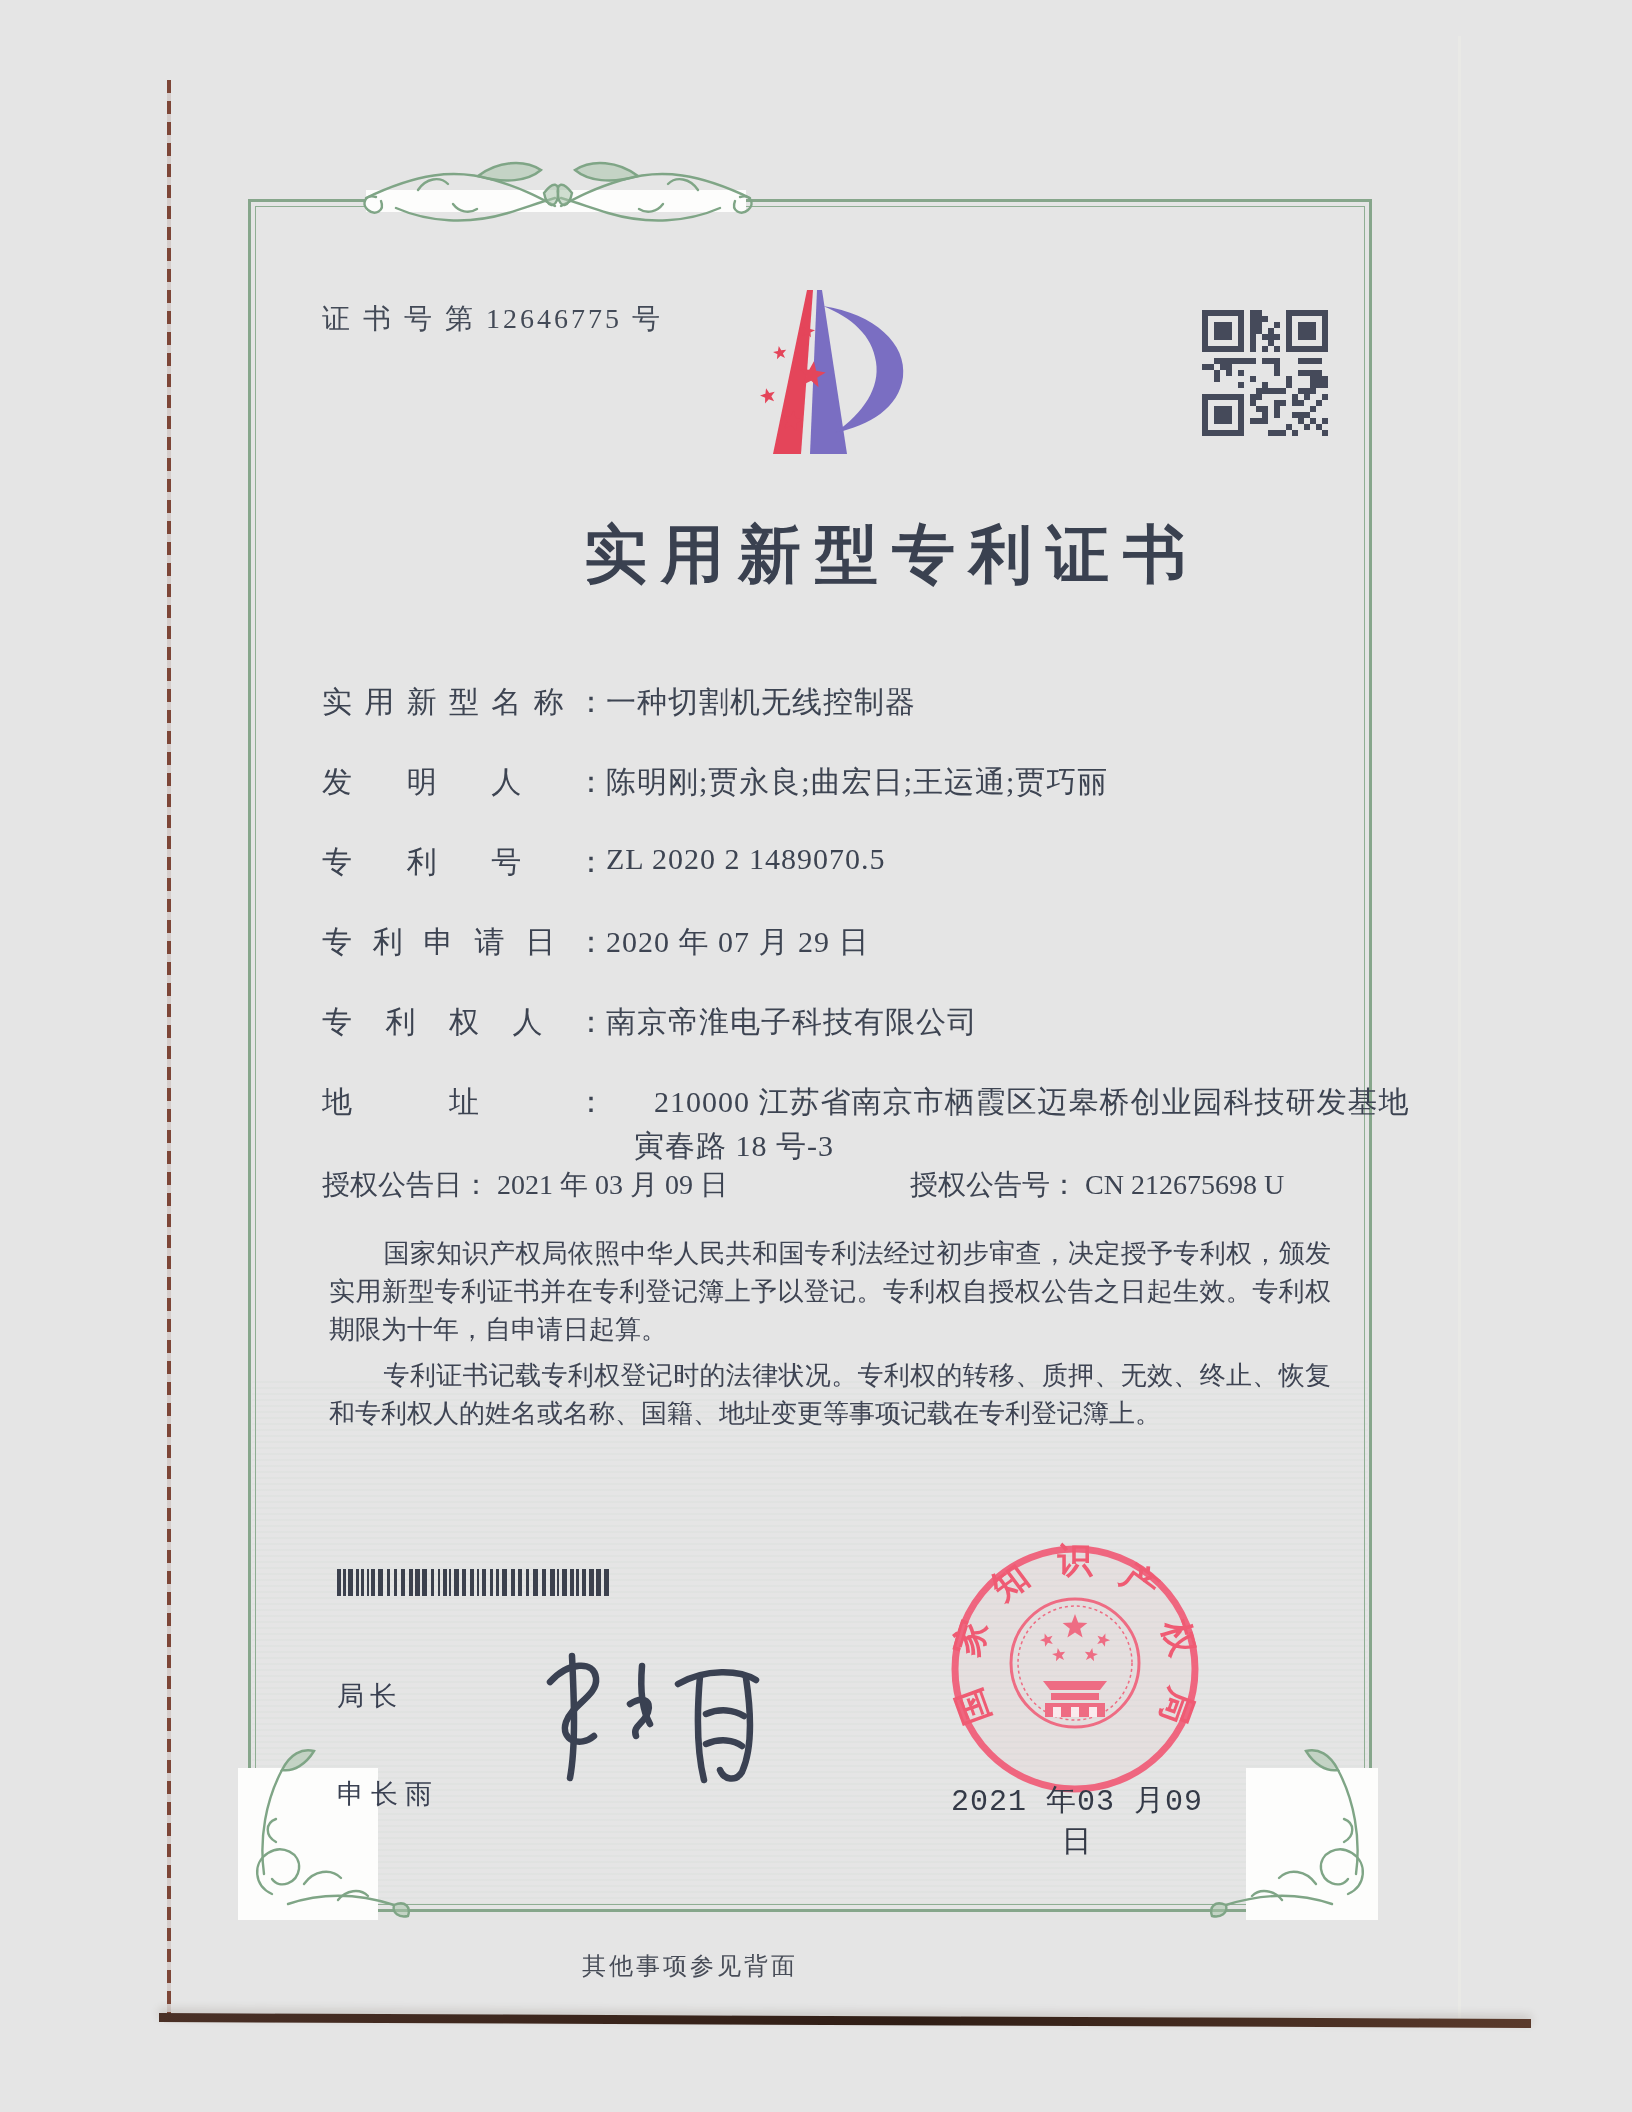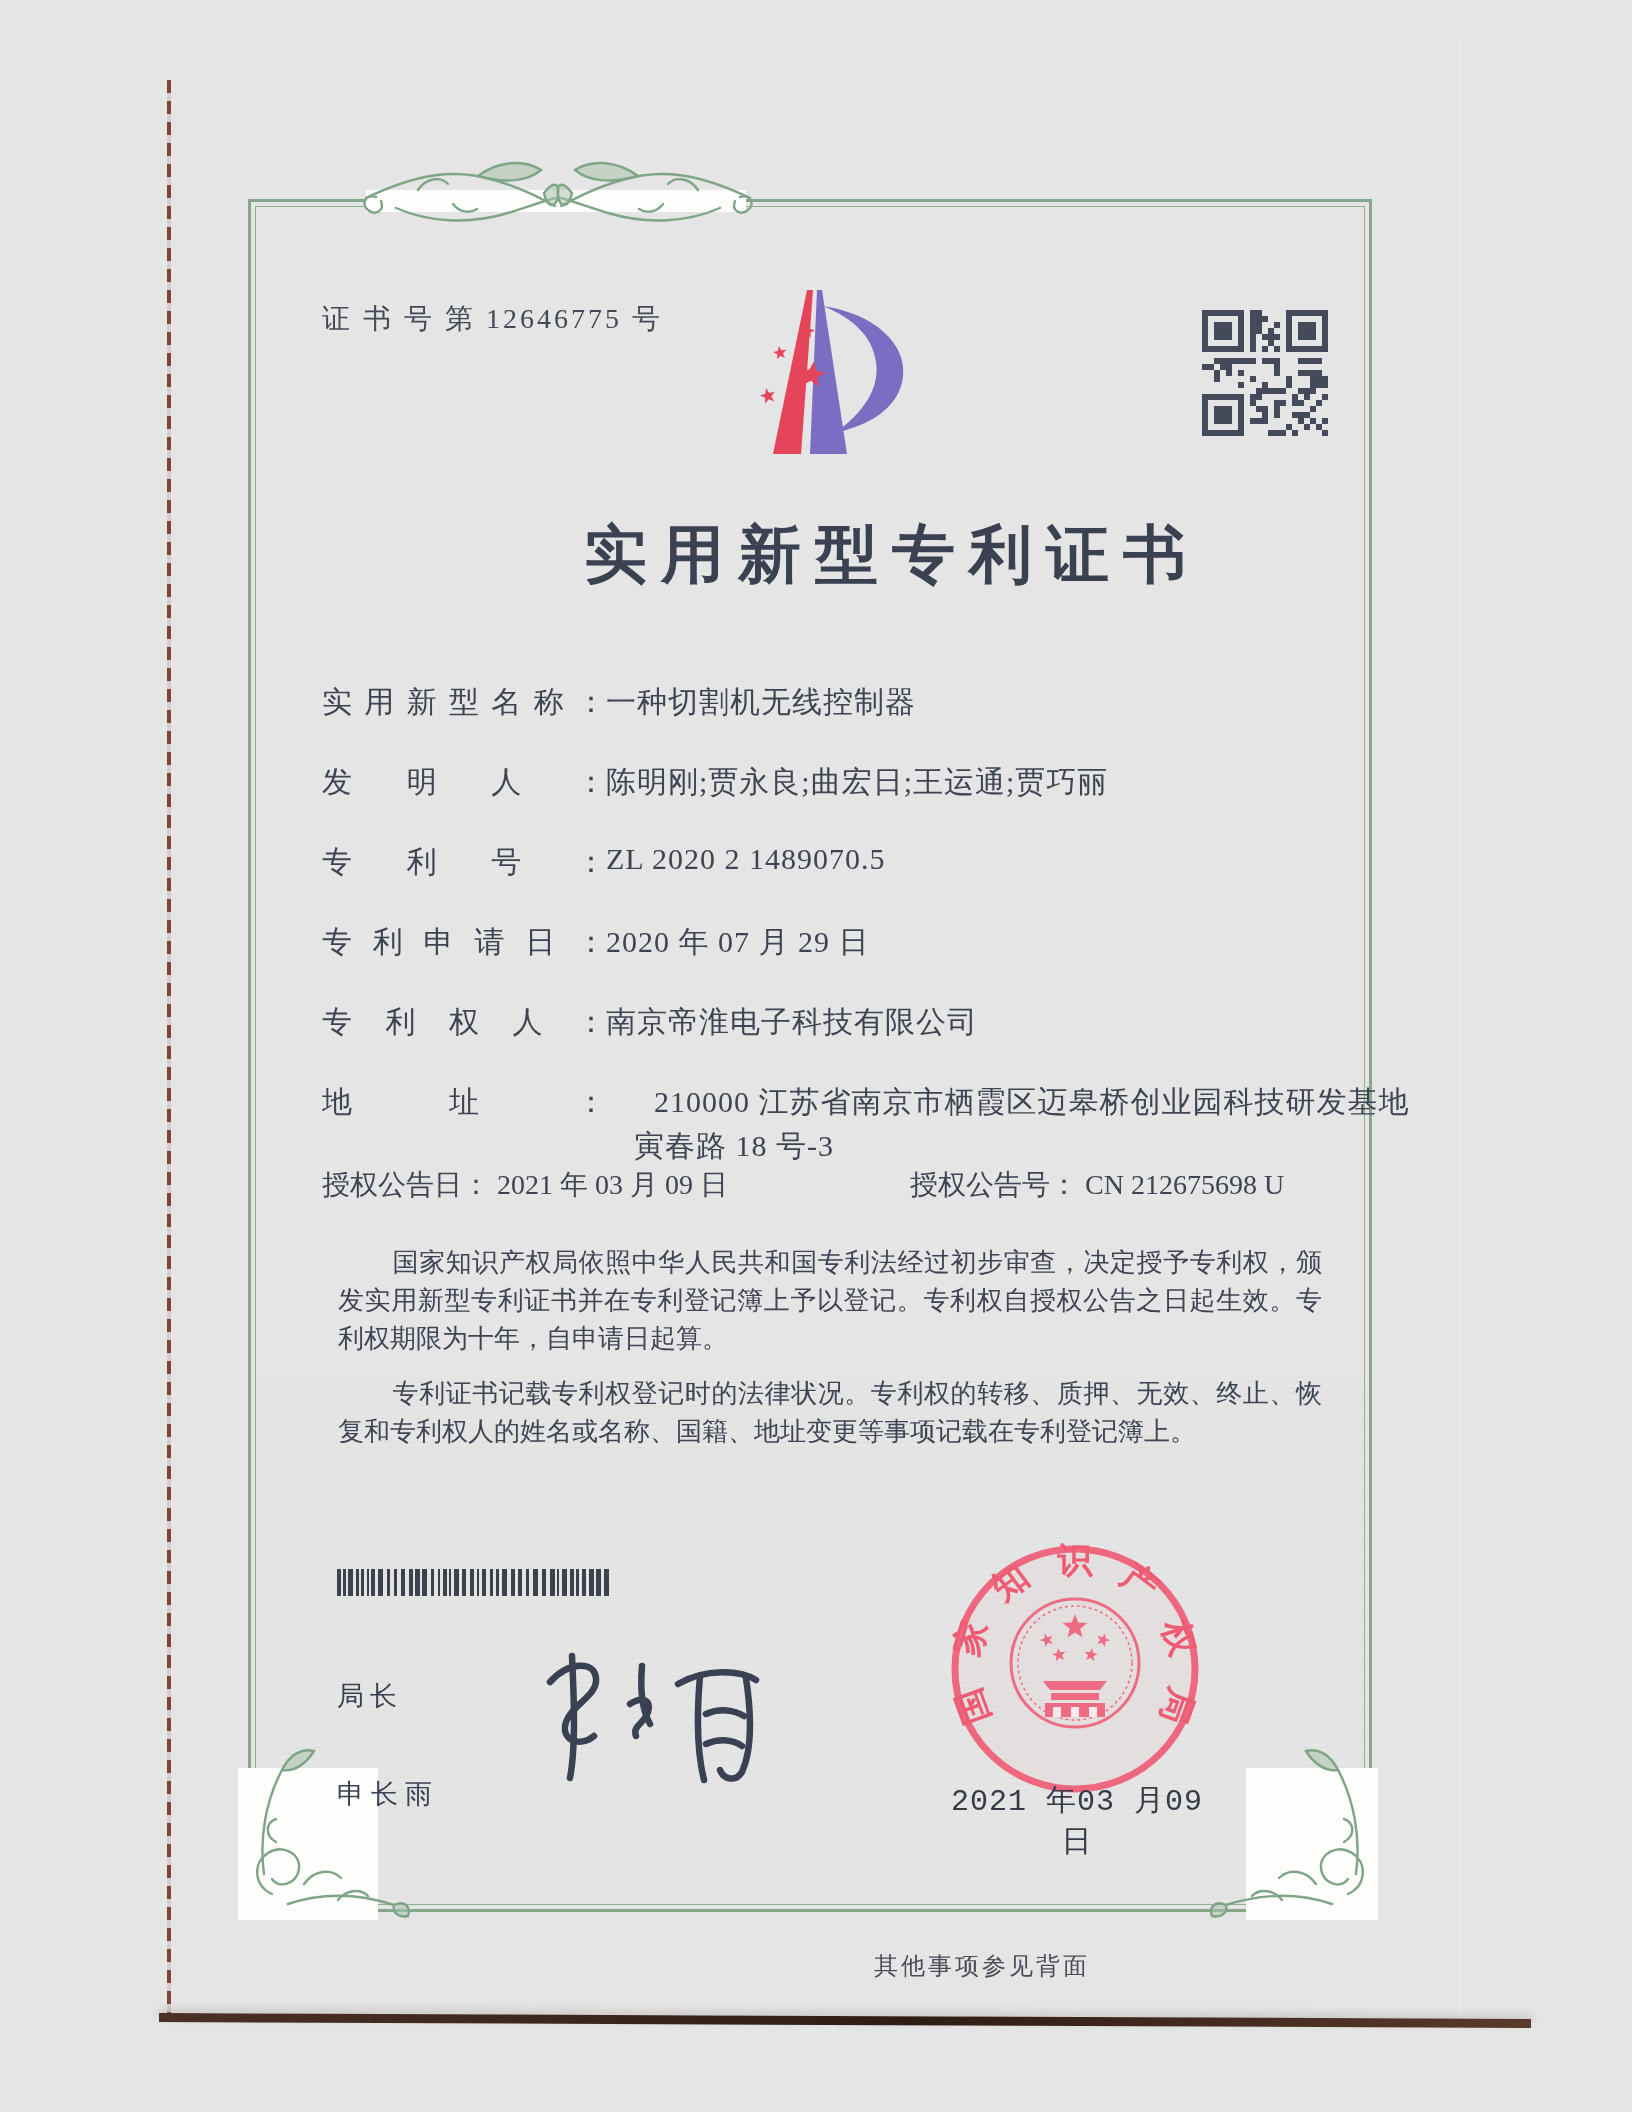--- a/index.html
+++ b/index.html
@@ -28,30 +28,30 @@
         font-weight:bold;letter-spacing:14px;color:#3a4150;}
   .row{position:absolute;left:322px;width:1050px;font-size:30px;white-space:nowrap;color:#3d4452;}
   .lab{display:inline-block;width:284px;text-align:justify;text-align-last:justify;vertical-align:top;}
   .val{display:inline-block;vertical-align:top;letter-spacing:1px;}
   .addr-val{padding-left:48px;}
   .addr2{position:absolute;left:634px;font-size:30px;letter-spacing:1px;color:#3d4452;}
   .grant{position:absolute;left:322px;top:1166px;width:1050px;font-size:28px;white-space:nowrap;color:#3d4452;}
   .grant .g2{position:absolute;left:588px;top:0;}
   .paras{position:absolute;left:322px;top:1228px;width:1016px;font-size:26px;line-height:38.2px;
         text-align:justify;color:#3e4453;}
-  .paras p{margin:16px;text-indent:2.1em;}
+  .paras p{margin:7px;text-indent:2.1em;}
   .sig-title{position:absolute;left:337px;top:1678px;font-size:27px;letter-spacing:6px;color:#3a4152;}
   .sig-name{position:absolute;left:337px;top:1776px;font-size:27px;letter-spacing:7px;color:#3a4152;}
   .barcode{position:absolute;left:337px;top:1569px;width:282px;height:27px;font-size:0;}
   .barcode i{display:inline-block;height:100%;background:#3c414e;}
   .seal-date{position:absolute;left:946px;top:1780px;width:262px;text-align:center;font-size:30px;
         letter-spacing:1px;color:#343a47;z-index:5;font-family:Liberation Mono, monospace;}
   .page-no{position:absolute;left:248px;top:1872px;width:920px;text-align:center;font-size:24px;
         letter-spacing:2px;color:#454b58;}
-  .back-note{position:absolute;left:290px;top:1950px;width:800px;text-align:right;font-size:24px;
+  .back-note{position:absolute;left:290px;top:1950px;width:800px;text-align:center;font-size:24px;
         letter-spacing:3px;color:#474c57;}
 </style>
 </head>
 <body>
 
 <div class="scan">
 
   <div class="left-edge"></div>
   <div class="right-edge"></div>
   <div class="texture"></div>

